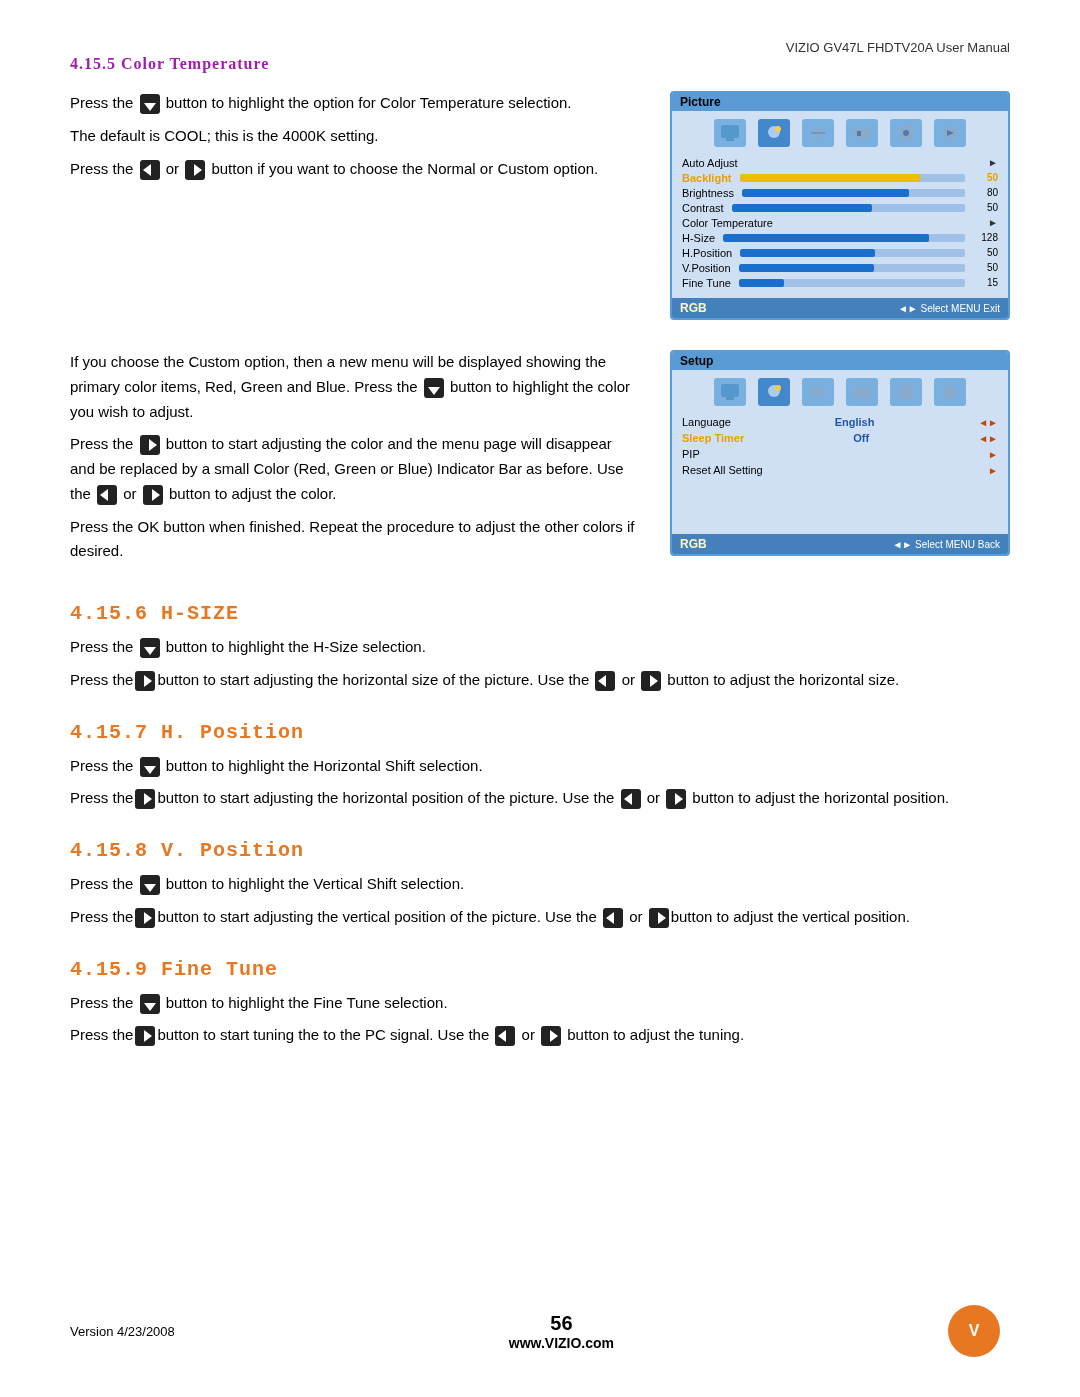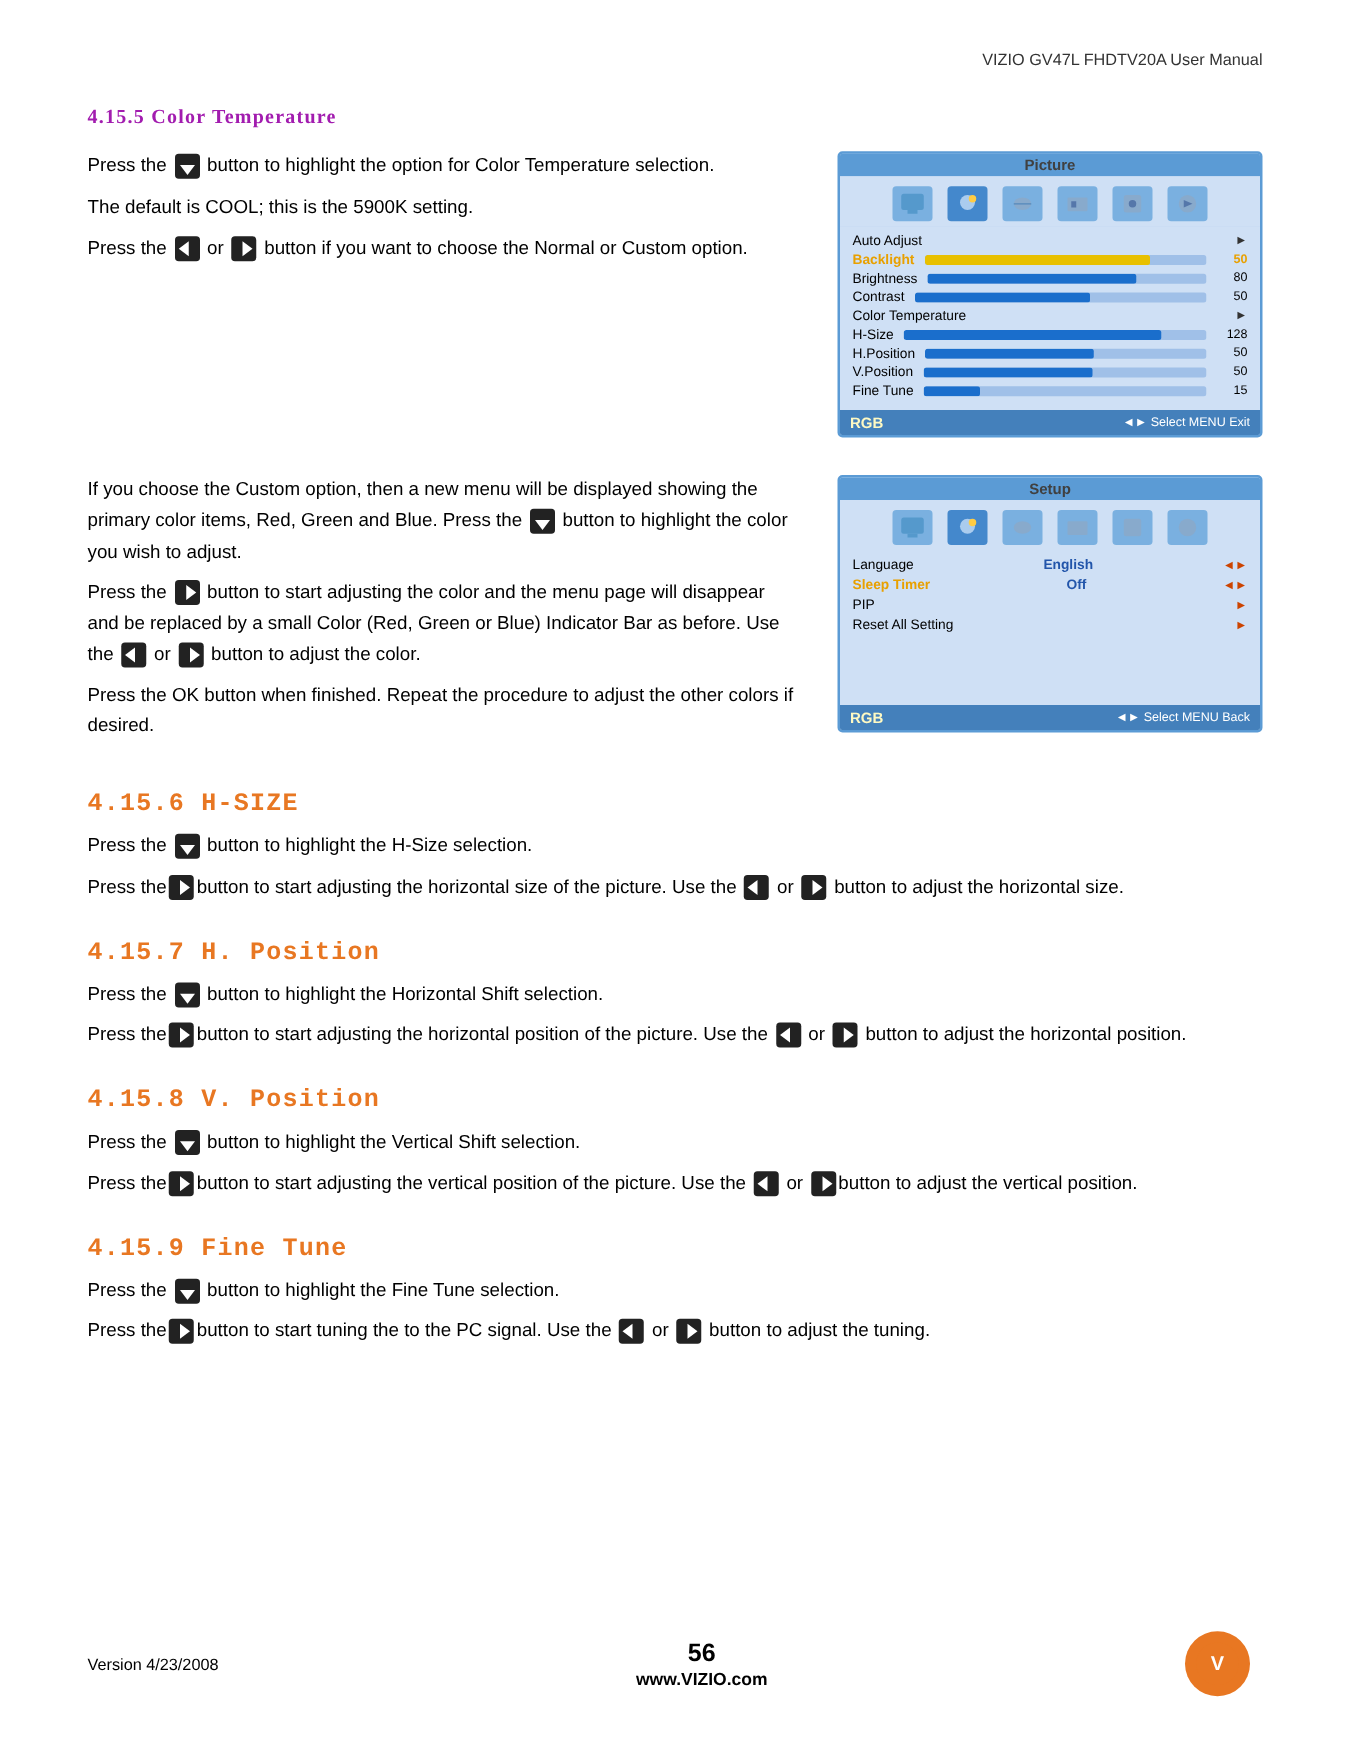--- a/index.html
+++ b/index.html
@@ -15,21 +15,20 @@
     .page-container {
       width: 1080px;
       min-height: 1397px;
       padding: 40px 70px 60px 70px;
       position: relative;
     }
     .header-text {
       text-align: right;
       font-size: 13px;
       color: #333;
-      margin-bottom: 30px;
     }
     h2.section-title {
       font-family: Liberation Serif, serif;
       color: #a21caf;
       font-size: 16px;
       font-weight: bold;
       margin-bottom: 18px;
       letter-spacing: 1px;
     }
     h3.subsection-title {
@@ -58,22 +57,21 @@
     
     .tv-screen {
       border: 2px solid #5b9bd5;
       border-radius: 4px;
       overflow: hidden;
       background: #b8d4f0;
       font-size: 11px;
     }
     .tv-title-bar {
       background: #5b9bd5;
-      color: #404040;
-      text-align: center;
+      color: #000000;
       padding: 2px 8px;
       font-size: 12px;
       font-weight: bold;
     }
     .tv-icons-row {
       display: flex;
       justify-content: center;
       gap: 12px;
       padding: 8px 10px 4px 10px;
       background: #cfe0f5;
@@ -236,21 +234,21 @@
   </div>
 
   <h2 class="section-title">4.15.5 Color Temperature</h2>
 
   <div class="two-col">
     <div class="text-col">
       <p class="section-text">
         Press the <span class="btn-icon down"></span> button to highlight the option for Color Temperature selection.
       </p>
       <p class="section-text">
-        The default is COOL; this is the 5900K setting.
+        The default is COOL; this is the 4000K setting.
       </p>
       <p class="section-text">
         Press the <span class="btn-icon left"></span> or <span class="btn-icon right"></span> button if you want to choose the Normal or Custom option.
       </p>
     </div>
     <div class="img-col">
       <div class="tv-screen">
         <div class="tv-title-bar">Picture</div>
         <div class="tv-icons-row">
           <div class="tv-icon">

